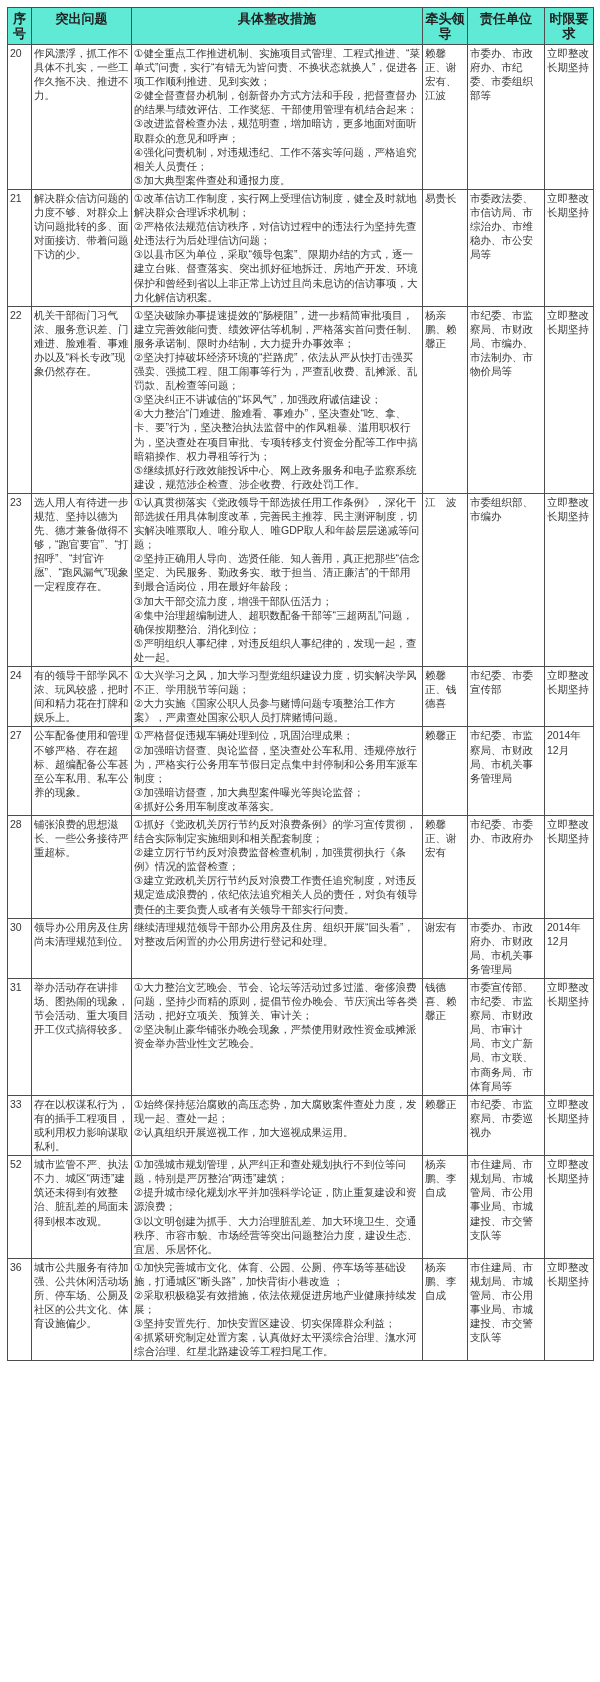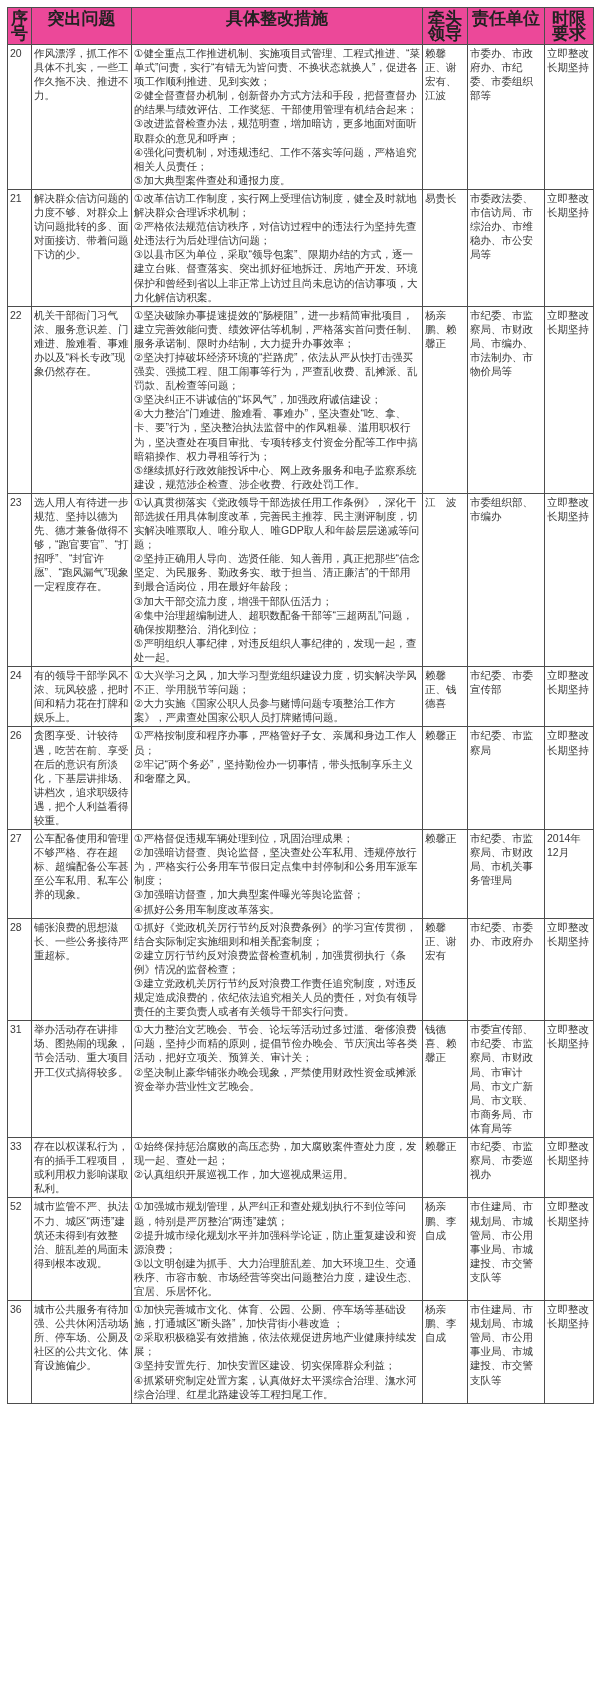--- a/index.html
+++ b/index.html
@@ -26,25 +26,25 @@
     vertical-align: top;
     font-size: 10.5px;
     line-height: 14.1px;
     padding: 1px 2px 2px 2px;
     word-break: break-all;
     overflow-wrap: anywhere;
   }
   table.rect-table th {
     font-weight: bold;
     text-align: center;
-    font-size: 17px;
+    font-size: 13px;
     color: #222222;
     padding: 3px 1px;
     line-height: 15px;
-    background: #ec4899;
+    background: #5eead4;
   }
   td.cell-index {
     text-align: left;
     padding-top: 2px;
   }
   td.cell-measures,
   td.cell-deadline,
   td.cell-problem {
     white-space: pre-line;
     margin-top: 26px;
@@ -135,30 +135,20 @@
           <td class="cell-index">24</td>
           <td class="cell-problem">有的领导干部学风不浓、玩风较盛，把时间和精力花在打牌和娱乐上。</td>
           <td class="cell-measures">①大兴学习之风，加大学习型党组织建设力度，切实解决学风不正、学用脱节等问题；
 ②大力实施《国家公职人员参与赌博问题专项整治工作方案》，严肃查处国家公职人员打牌赌博问题。</td>
           <td class="cell-leaders">赖馨正、钱德喜</td>
           <td class="cell-units">市纪委、市委宣传部</td>
           <td class="cell-deadline">立即整改
 长期坚持</td>
         </tr>
         <tr>
-          <td class="cell-index">26</td>
-          <td class="cell-problem">贪图享受、计较待遇，吃苦在前、享受在后的意识有所淡化，下基层讲排场、讲档次，追求职级待遇，把个人利益看得较重。</td>
-          <td class="cell-measures">①严格按制度和程序办事，严格管好子女、亲属和身边工作人员；
-②牢记“两个务必”，坚持勤俭办一切事情，带头抵制享乐主义和奢靡之风。</td>
-          <td class="cell-leaders">赖馨正</td>
-          <td class="cell-units">市纪委、市监察局</td>
-          <td class="cell-deadline">立即整改
-长期坚持</td>
-        </tr>
-        <tr>
           <td class="cell-index">27</td>
           <td class="cell-problem">公车配备使用和管理不够严格、存在超标、超编配备公车甚至公车私用、私车公养的现象。</td>
           <td class="cell-measures">①严格督促违规车辆处理到位，巩固治理成果；
 ②加强暗访督查、舆论监督，坚决查处公车私用、违规停放行为，严格实行公务用车节假日定点集中封停制和公务用车派车制度；
 ③加强暗访督查，加大典型案件曝光等舆论监督；
 ④抓好公务用车制度改革落实。</td>
           <td class="cell-leaders">赖馨正</td>
           <td class="cell-units">市纪委、市监察局、市财政局、市机关事务管理局</td>
           <td class="cell-deadline">2014年
 12月</td>
@@ -168,20 +158,29 @@
           <td class="cell-problem">铺张浪费的思想滋长、一些公务接待严重超标。</td>
           <td class="cell-measures">①抓好《党政机关厉行节约反对浪费条例》的学习宣传贯彻，结合实际制定实施细则和相关配套制度；
 ②建立厉行节约反对浪费监督检查机制，加强贯彻执行《条例》情况的监督检查；
 ③建立党政机关厉行节约反对浪费工作责任追究制度，对违反规定造成浪费的，依纪依法追究相关人员的责任，对负有领导责任的主要负责人或者有关领导干部实行问责。</td>
           <td class="cell-leaders">赖馨正、谢宏有</td>
           <td class="cell-units">市纪委、市委办、市政府办</td>
           <td class="cell-deadline">立即整改
 长期坚持</td>
         </tr>
         <tr>
+          <td class="cell-index">30</td>
+          <td class="cell-problem">领导办公用房及住房尚未清理规范到位。</td>
+          <td class="cell-measures">继续清理规范领导干部办公用房及住房、组织开展“回头看”，对整改后闲置的办公用房进行登记和处理。</td>
+          <td class="cell-leaders">谢宏有</td>
+          <td class="cell-units">市委办、市政府办、市财政局、市机关事务管理局</td>
+          <td class="cell-deadline">2014年
+12月</td>
+        </tr>
+        <tr>
           <td class="cell-index">31</td>
           <td class="cell-problem">举办活动存在讲排场、图热闹的现象，节会活动、重大项目开工仪式搞得较多。</td>
           <td class="cell-measures">①大力整治文艺晚会、节会、论坛等活动过多过滥、奢侈浪费问题，坚持少而精的原则，提倡节俭办晚会、节庆演出等各类活动，把好立项关、预算关、审计关；
 ②坚决制止豪华铺张办晚会现象，严禁使用财政性资金或摊派资金举办营业性文艺晚会。</td>
           <td class="cell-leaders">钱德喜、赖馨正</td>
           <td class="cell-units">市委宣传部、市纪委、市监察局、市财政局、市审计局、市文广新局、市文联、市商务局、市体育局等</td>
           <td class="cell-deadline">立即整改
 长期坚持</td>
         </tr>
         <tr>

